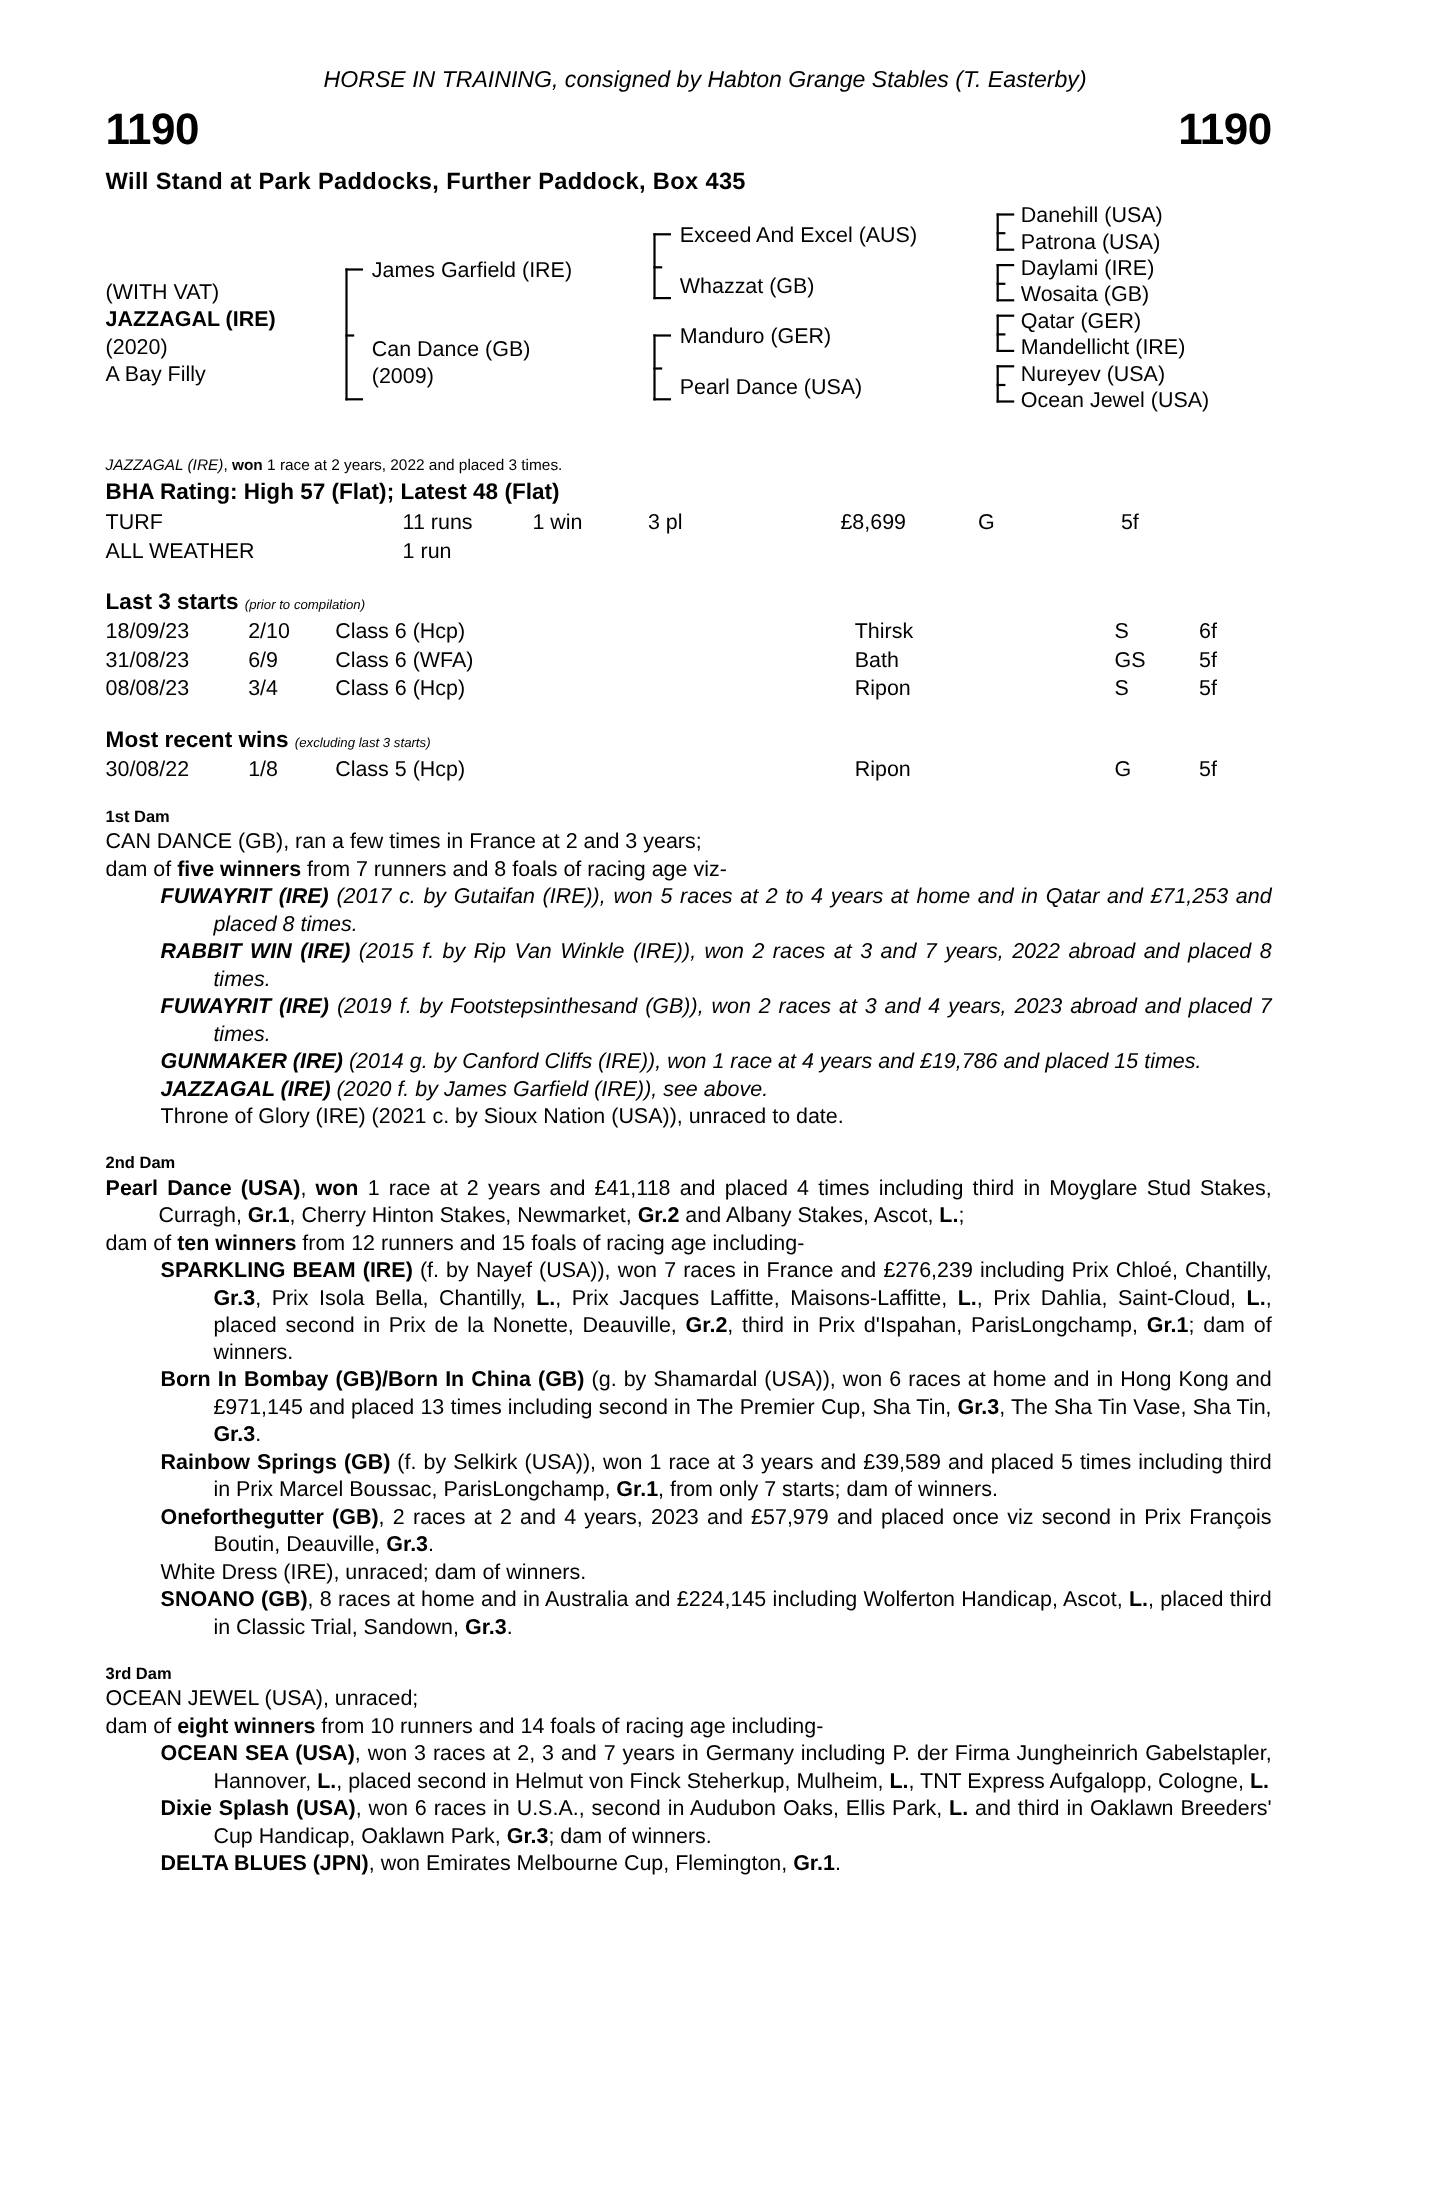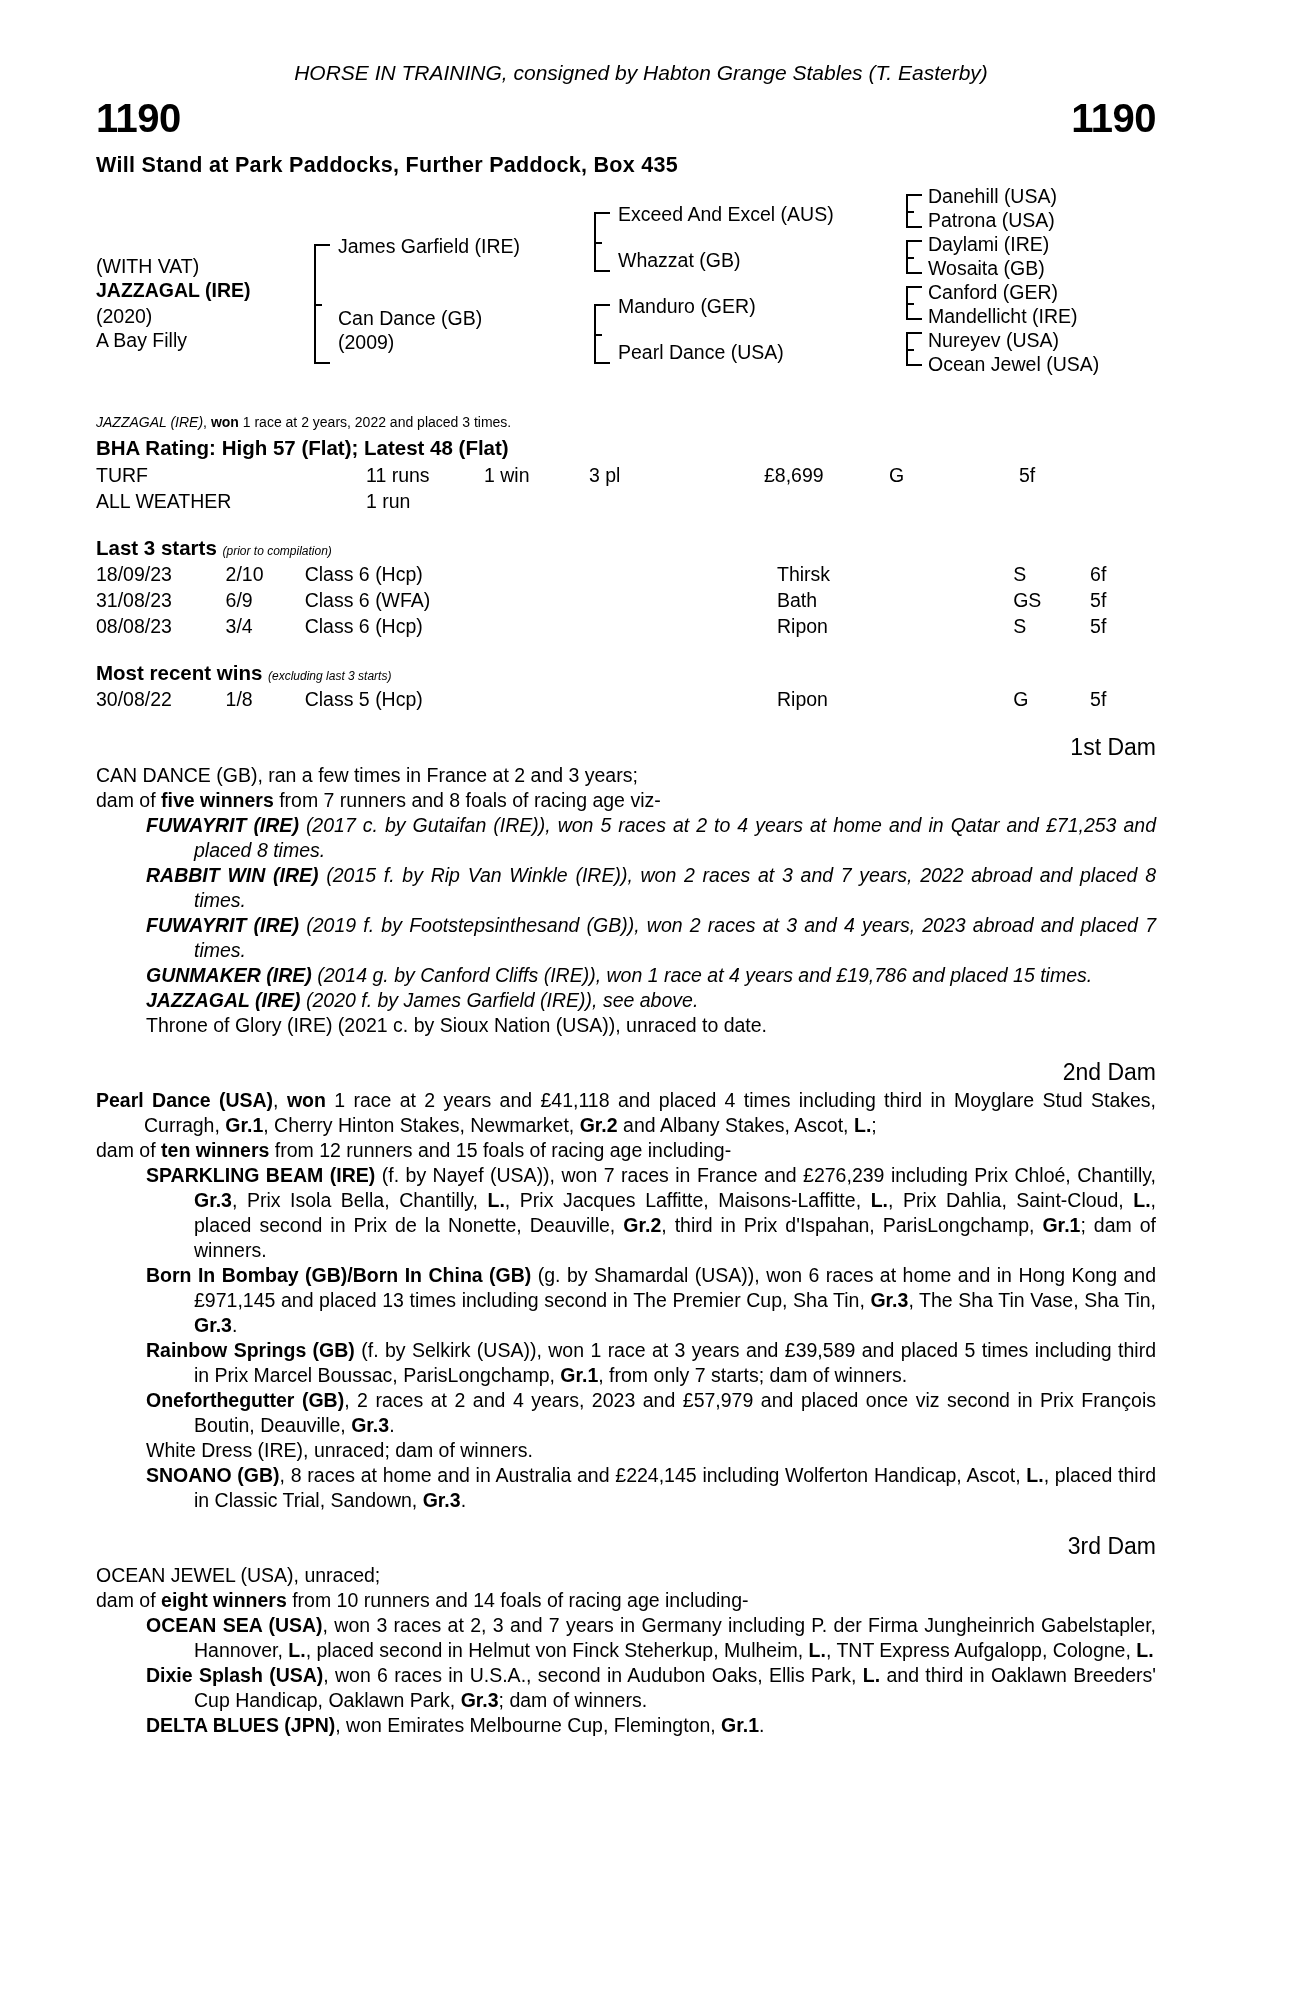--- a/index.html
+++ b/index.html
@@ -90,21 +90,21 @@
 
   table.runs { border-collapse: collapse; font-size: 19.5px; width: 100%; }
   table.runs td { padding: 0 0 1px 0; white-space: nowrap; vertical-align: top; }
   .c-date  { width: 118px; }
   .c-pos   { width: 72px; }
   .c-class { width: 430px; }
   .c-course{ width: 215px; }
   .c-going { width: 70px; }
   .c-dist  { width: 60px; }
 
-  .dam-head { font-weight: normal; font-size: 23px; margin-bottom: 1px; text-align: right; }
+  .dam-head { font-weight: bold; font-size: 15px; margin-bottom: 1px; }
   .para { font-size: 19.5px; text-align: justify; }
   .hang { padding-left: 48px; text-indent: -48px; }
   .hang2 { margin-left: 50px; padding-left: 48px; text-indent: -48px; }
   b { font-weight: bold; }
   i, em { font-style: italic; }
 </style>
 </head>
 <body>
 
 <div class="page">
@@ -142,21 +142,21 @@
 
     <div class="brace" style="left:810px; top:-18px; height:30px;"></div>
     <div class="brace" style="left:810px; top:28px; height:30px;"></div>
     <div class="brace" style="left:810px; top:74px; height:30px;"></div>
     <div class="brace" style="left:810px; top:120px; height:30px;"></div>
 
     <div class="cell" style="left:832px; top:-28px;">Danehill (USA)</div>
     <div class="cell" style="left:832px; top:-4px;">Patrona (USA)</div>
     <div class="cell" style="left:832px; top:20px;">Daylami (IRE)</div>
     <div class="cell" style="left:832px; top:44px;">Wosaita (GB)</div>
-    <div class="cell" style="left:832px; top:68px;">Canford (GER)</div>
+    <div class="cell" style="left:832px; top:68px;">Qatar (GER)</div>
     <div class="cell" style="left:832px; top:92px;">Mandellicht (IRE)</div>
     <div class="cell" style="left:832px; top:116px;">Nureyev (USA)</div>
     <div class="cell" style="left:832px; top:140px;">Ocean Jewel (USA)</div>
   </div>
 
   <div class="subjectline">
     <i>JAZZAGAL (IRE)</i>, <b>won</b><span> 1 race at 2 years, 2022 and placed 3 times.</span>
   </div>
 
   <div class="block">

